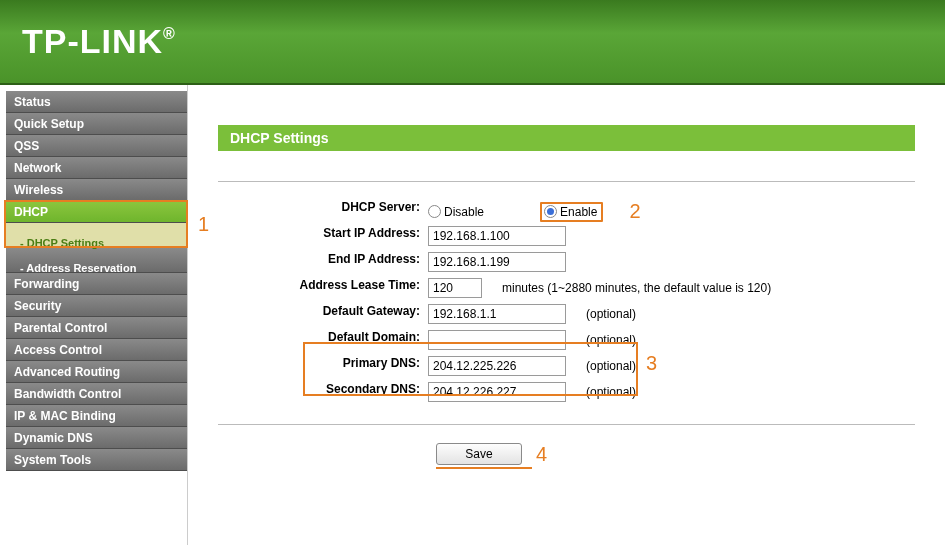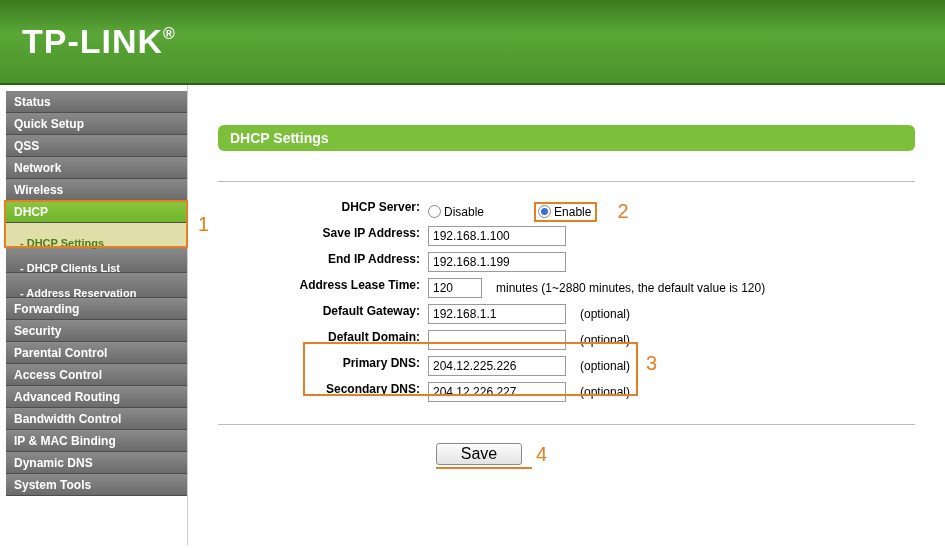--- a/index.html
+++ b/index.html
@@ -50,37 +50,36 @@
   }
   .anno { position: absolute; color: #e67e22; font-size: 20px; font-family: Arial; }
   .main { flex: 1; padding: 40px 30px 20px 30px; position: relative; }
   .page-title-bar {
     background: #7bbf3a;
     color: #fff;
     font-weight: bold;
     font-size: 14px;
     padding: 5px 12px;
     margin-bottom: 30px;
-    border-radius: 6px;
   }
   .hr { border: none; border-top: 1px solid #bbb; margin: 0 0 18px 0; }
   .form-row { display: flex; align-items: flex-start; height: 26px; margin-bottom: 0; }
   .form-label { width: 210px; text-align: right; font-weight: bold; font-size: 12px; padding-right: 8px; }
-  .form-field { display: flex; align-items: center; gap: 10px; }
+  .form-field { display: flex; align-items: center; gap: 16px; }
   input[type=text] {
     width: 138px; height: 20px; font-size: 12px; padding: 1px 4px;
     border: 1px solid #9a9a9a; background: #fff; font-family: Arial;
   }
   .radio-wrap { display: inline-flex; align-items: center; gap: 3px; font-size: 12px; }
   .after-text { font-size: 12px; margin-left: 4px; }
   .save-btn {
     width: 86px; height: 22px;
     background: linear-gradient(#fdfdfd,#e3e3e3);
     border: 1px solid #8a8a8a; border-radius: 3px;
-    font-size: 16px; cursor: pointer;
+    font-size: 12px; cursor: pointer;
   }
   .save-row { margin-top: 16px; margin-left: 218px; position: relative; }
   .save-underline { height: 2px; background: #e67e22; width: 96px; margin-top: 2px; }
   .enable-box { border: 2px solid #e67e22; padding: 1px 4px 1px 2px; display: inline-flex; align-items: center; gap: 3px; border-radius: 1px; margin-left: 40px; }
   .dns-box { position: absolute; border: 2px solid #e67e22; pointer-events: none; }
   .radio-circle { width:13px; height:13px; border:1px solid #888; border-radius:50%; background:#fff; display:inline-flex; align-items:center; justify-content:center; }
   .radio-dot { width:7px; height:7px; border-radius:50%; background:#3a6fd8; }
 </style>
 </head>
 <body>
@@ -91,21 +90,20 @@
 
 <div class="layout" style="position:relative;">
   <div class="sidebar">
     <div class="nav-item">Status</div>
     <div class="nav-item">Quick Setup</div>
     <div class="nav-item">QSS</div>
     <div class="nav-item">Network</div>
     <div class="nav-item">Wireless</div>
     <div class="nav-item parent-active">DHCP</div>
     <div class="nav-sub sub-active">- DHCP Settings</div>
-    <div class="nav-sub">- DHCP Clients List</div>
     <div class="nav-sub">- Address Reservation</div>
     <div class="nav-item">Forwarding</div>
     <div class="nav-item">Security</div>
     <div class="nav-item">Parental Control</div>
     <div class="nav-item">Access Control</div>
     <div class="nav-item">Advanced Routing</div>
     <div class="nav-item">Bandwidth Control</div>
     <div class="nav-item">IP &amp; MAC Binding</div>
     <div class="nav-item">Dynamic DNS</div>
     <div class="nav-item">System Tools</div>
@@ -131,21 +129,21 @@
                 <span class="radio-dot"></span>
               </span>
             <span>Enable</span>
           </span>
         </span>
         <span class="anno" style="position:static; margin-left:10px;">2</span>
       </div>
     </div>
 
     <div class="form-row">
-      <div class="form-label">Save IP Address:</div>
+      <div class="form-label">Start IP Address:</div>
       <div class="form-field">
           <input type="text" value="192.168.1.100" style="">
         </div>
     </div>
 
     <div class="form-row">
       <div class="form-label">End IP Address:</div>
       <div class="form-field">
           <input type="text" value="192.168.1.199" style="">
         </div>

